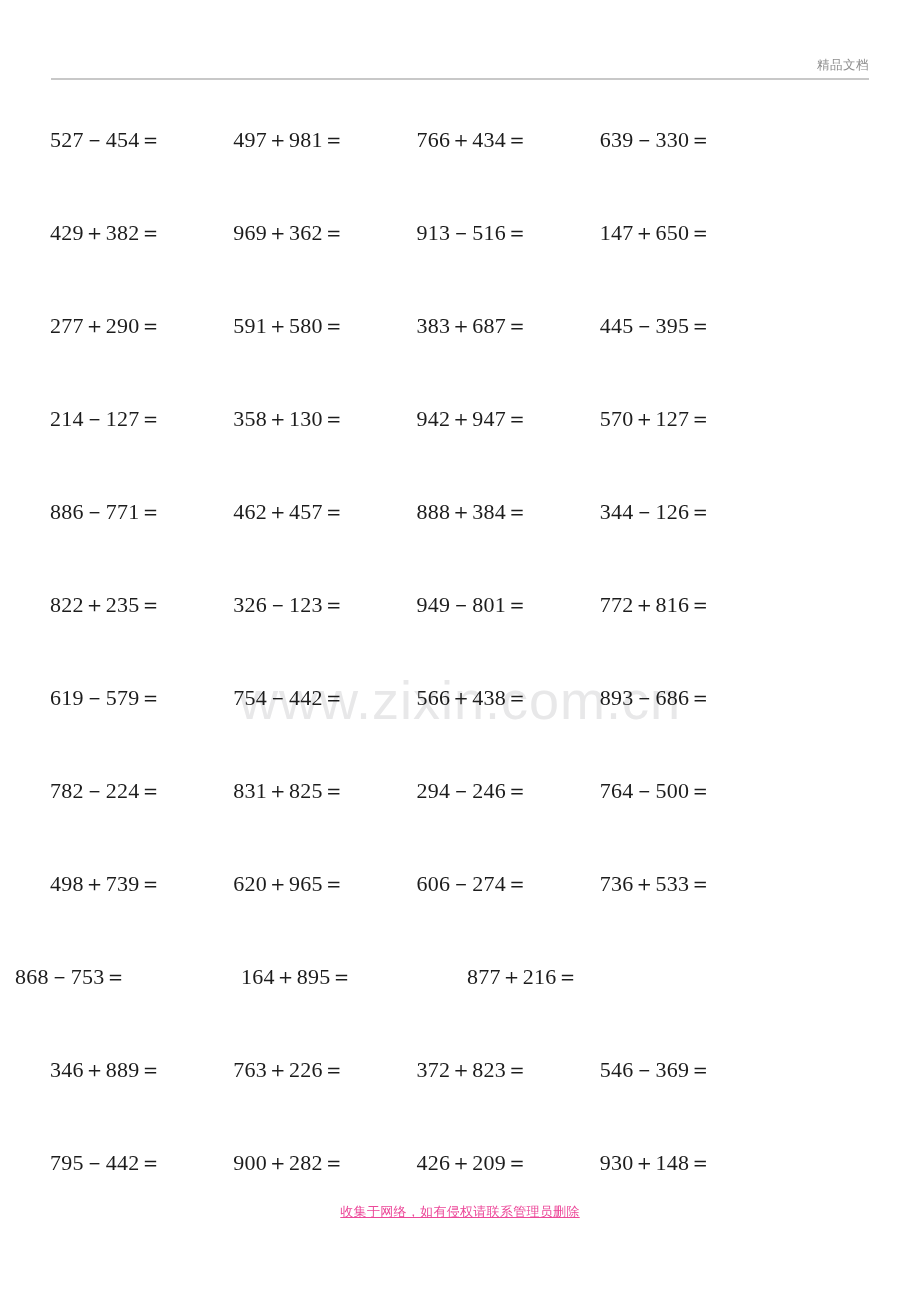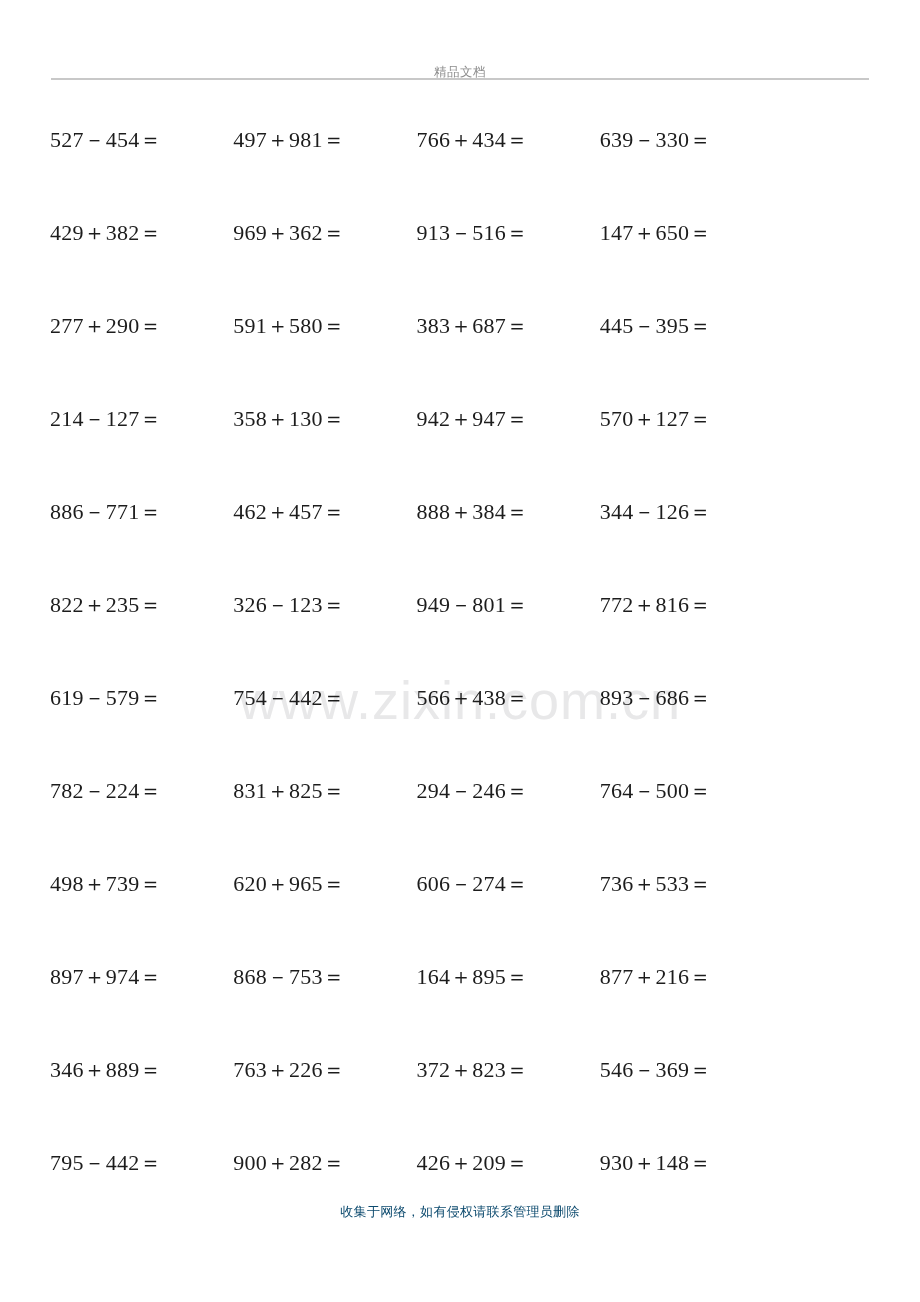--- a/index.html
+++ b/index.html
@@ -14,23 +14,23 @@
     height: 1302px;
     background: #ffffff;
     overflow: hidden;
     box-sizing: border-box;
   }
 
   
   .page-header {
     position: absolute;
     left: 51px;
-    top: 64px;
+    top: 57px;
     width: 818px;
-    text-align: center;
+    text-align: right;
   }
 
   .page-header-text {
     font-family: "Liberation Serif", "DejaVu Serif", serif;
     font-size: 12.5px;
     line-height: 16px;
     color: #8c8c8c;
     letter-spacing: 0.5px;
     display: block;
   }
@@ -96,23 +96,24 @@
     left: 0;
     top: 1203px;
     width: 920px;
     text-align: center;
   }
 
   .page-footer-text {
     font-family: "Liberation Serif", "DejaVu Serif", serif;
     font-size: 13px;
     line-height: 18px;
-    color: #0c4a6e;
+    color: #ec4899;
     letter-spacing: 0.3px;
     display: block;
+    text-decoration: underline;
   }
 </style>
 </head>
 <body>
 
 <div class="page">
 
   <div class="page-header">
     <span class="page-header-text">精品文档</span>
   </div>
@@ -179,21 +180,20 @@
     </div>
 
     <div class="problem-row">
       <div class="problem-cell col-0">498＋739＝</div>
       <div class="problem-cell col-1">620＋965＝</div>
       <div class="problem-cell col-2">606－274＝</div>
       <div class="problem-cell col-3">736＋533＝</div>
     </div>
 
     <div class="problem-row">
-      <div class="problem-cell col-0">897＋974＝</div>
       <div class="problem-cell col-1">868－753＝</div>
       <div class="problem-cell col-2">164＋895＝</div>
       <div class="problem-cell col-3">877＋216＝</div>
     </div>
 
     <div class="problem-row">
       <div class="problem-cell col-0">346＋889＝</div>
       <div class="problem-cell col-1">763＋226＝</div>
       <div class="problem-cell col-2">372＋823＝</div>
       <div class="problem-cell col-3">546－369＝</div>

